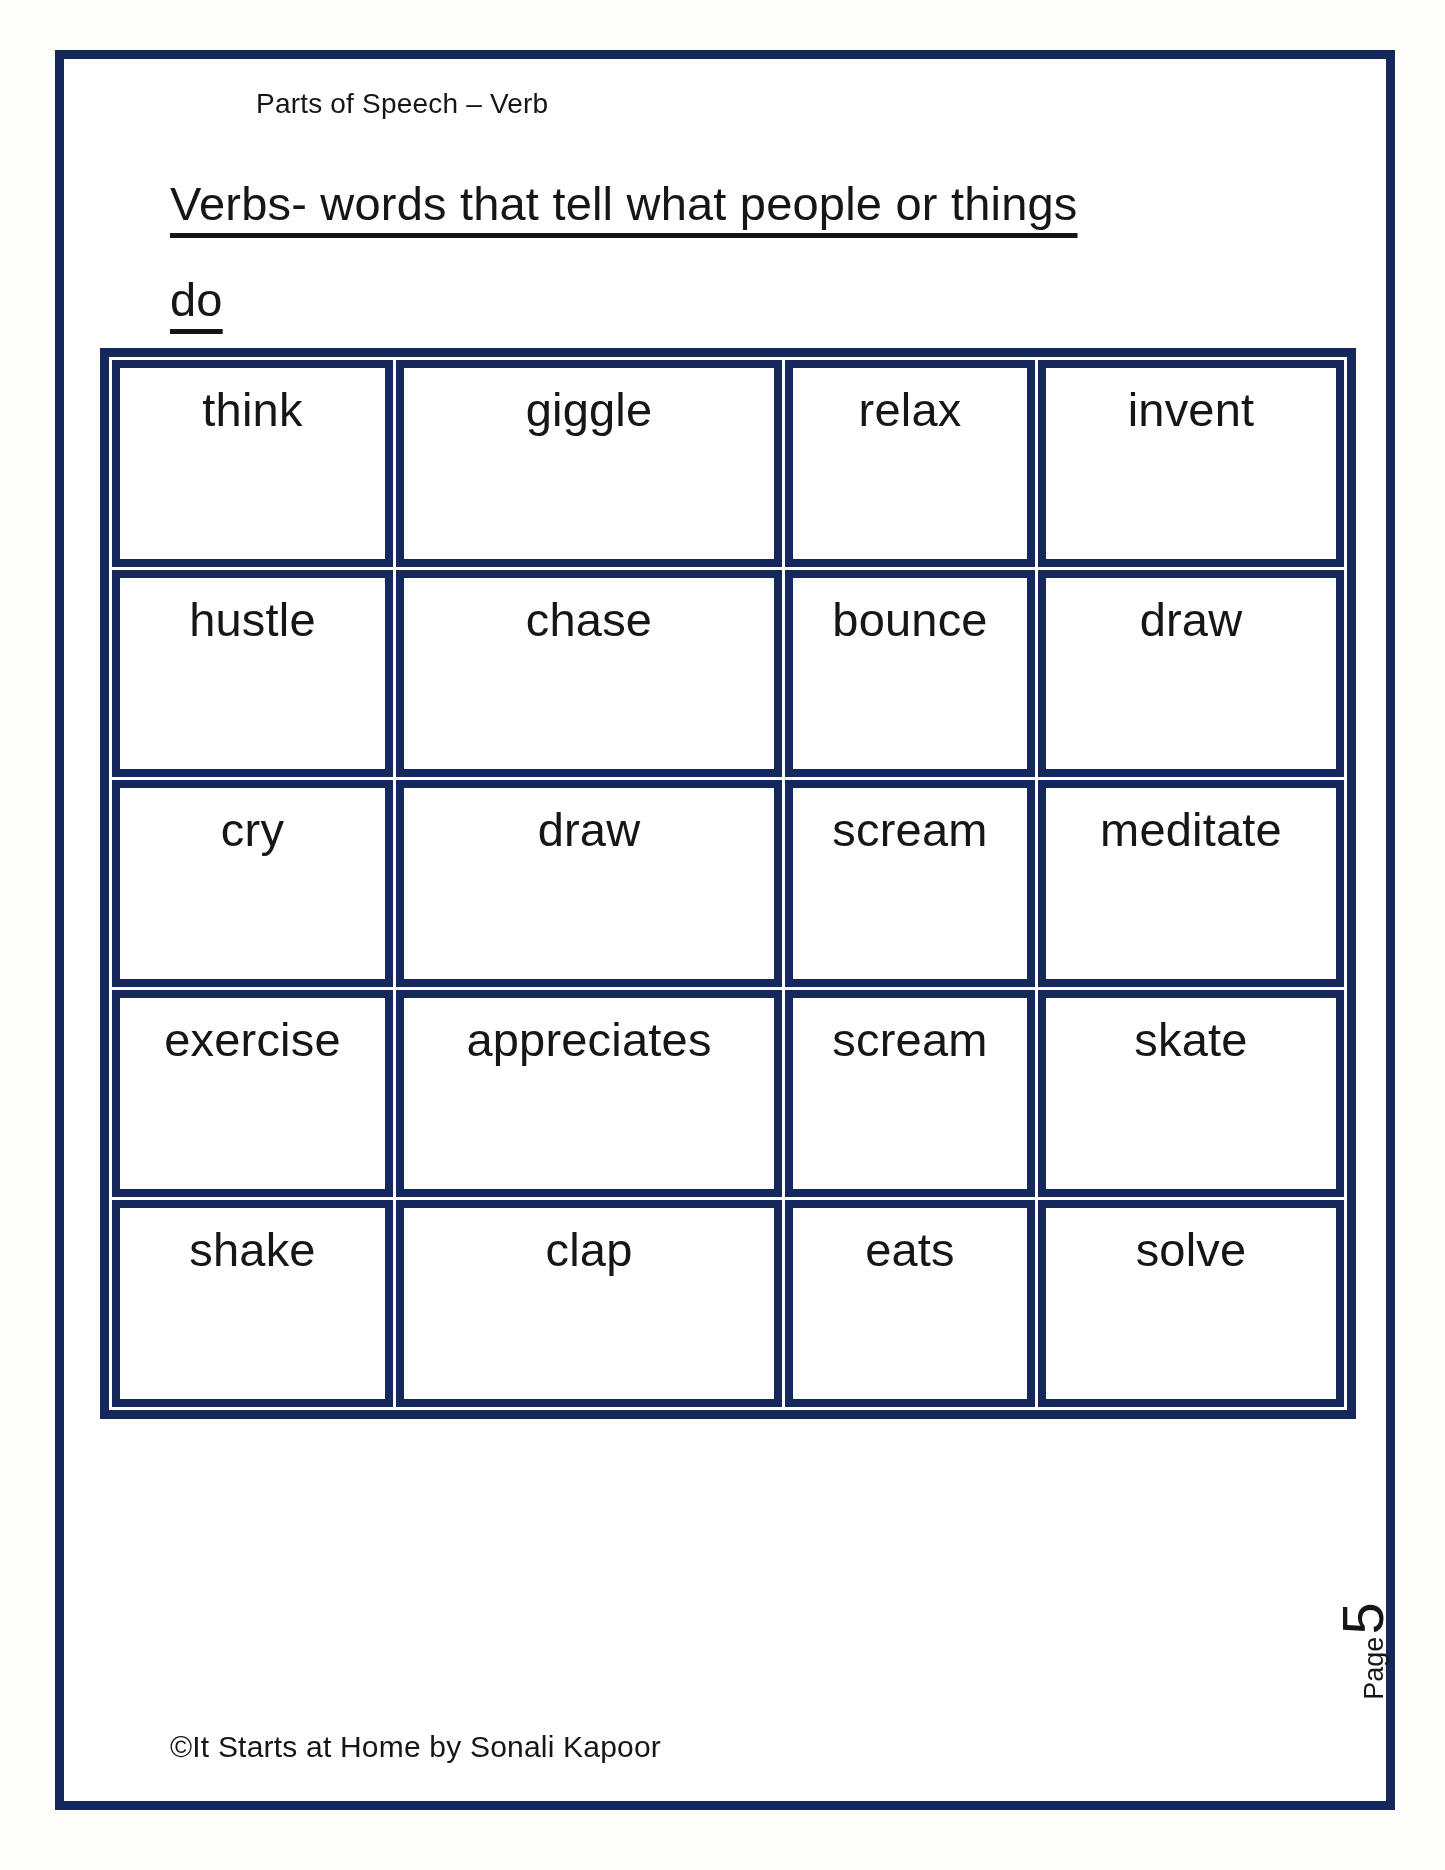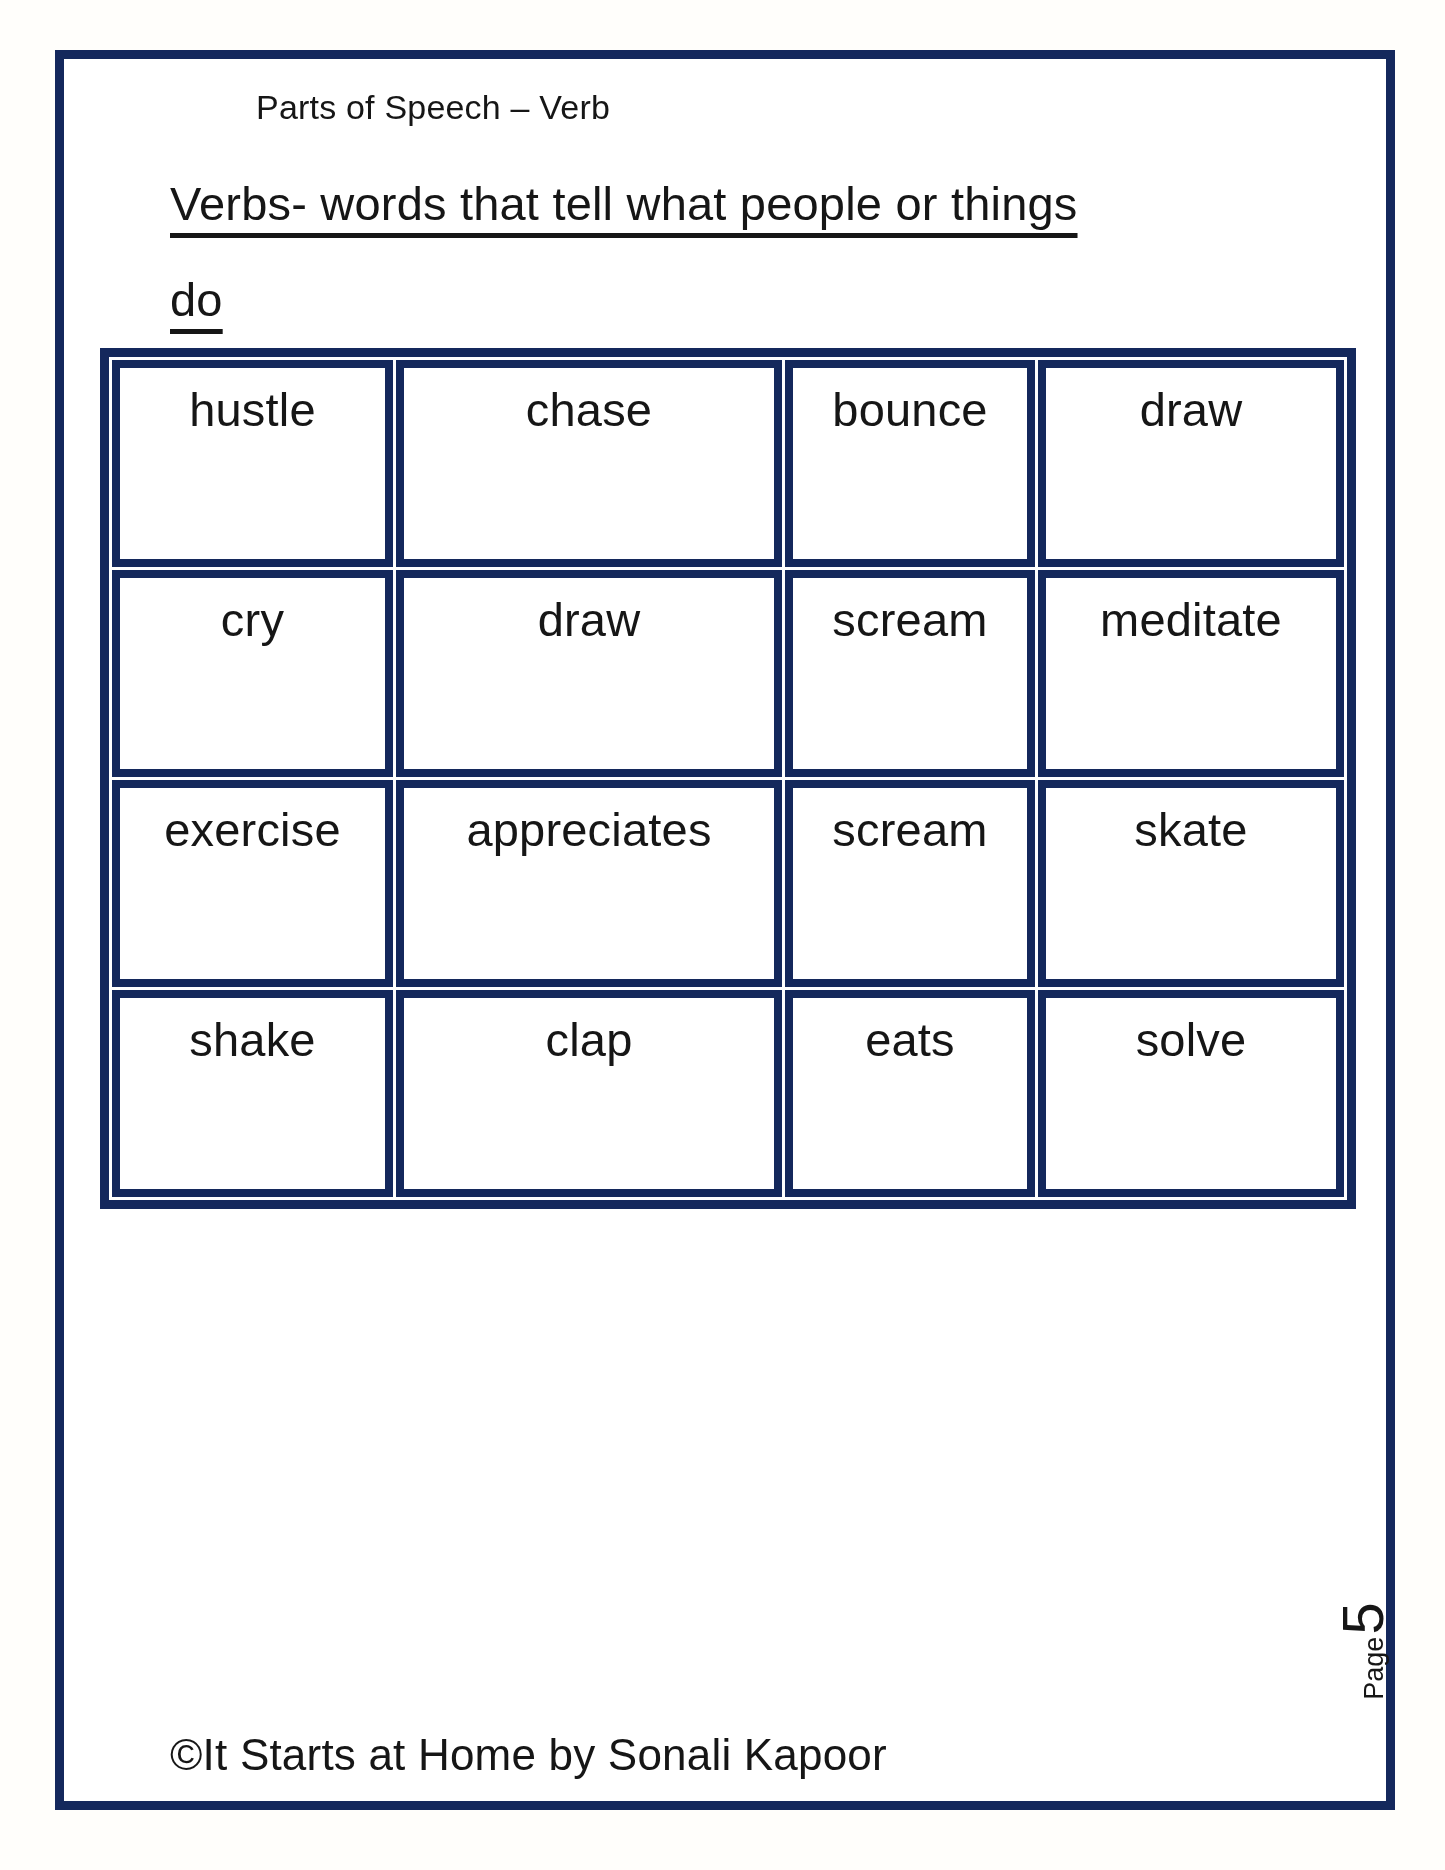--- a/index.html
+++ b/index.html
@@ -29,21 +29,21 @@
     top: 50px;
     width: 1340px;
     height: 1760px;
     border: 9px solid var(--navy);
     background: #ffffff;
   }
   .doc-header {
     position: absolute;
     left: 256px;
     top: 88px;
-    font-size: 34px;
+    font-size: 28px;
     letter-spacing: 0.2px;
     white-space: nowrap;
     text-align: center;
   }
   .doc-title {
     position: absolute;
     left: 170px;
     top: 156px;
     width: 1190px;
     font-size: 47px;
@@ -97,21 +97,21 @@
     display: inline-flex;
     align-items: baseline;
     white-space: nowrap;
   }
   .page-word { font-size: 27px; }
   .page-num  { font-size: 58px; margin-left: 2px; }
   .doc-footer {
     position: absolute;
     left: 170px;
     top: 1730px;
-    font-size: 44px;
+    font-size: 30px;
     letter-spacing: 0.2px;
     white-space: nowrap;
   }
 </style>
 </head>
 <body>
 
 <div class="sheet">
 
   <div class="frame"></div>
@@ -129,20 +129,26 @@
 
   <div class="grid-wrap">
     <table class="verb-grid">
       <colgroup>
         <col style="width:281px">
         <col style="width:386px">
         <col style="width:250px">
         <col style="width:306px">
       </colgroup>
       <tbody>
+          <tr>
+            <td>think</td>
+            <td>giggle</td>
+            <td>relax</td>
+            <td>invent</td>
+          </tr>
           <tr>
             <td>hustle</td>
             <td>chase</td>
             <td>bounce</td>
             <td>draw</td>
           </tr>
           <tr>
             <td>cry</td>
             <td>draw</td>
             <td>scream</td>

